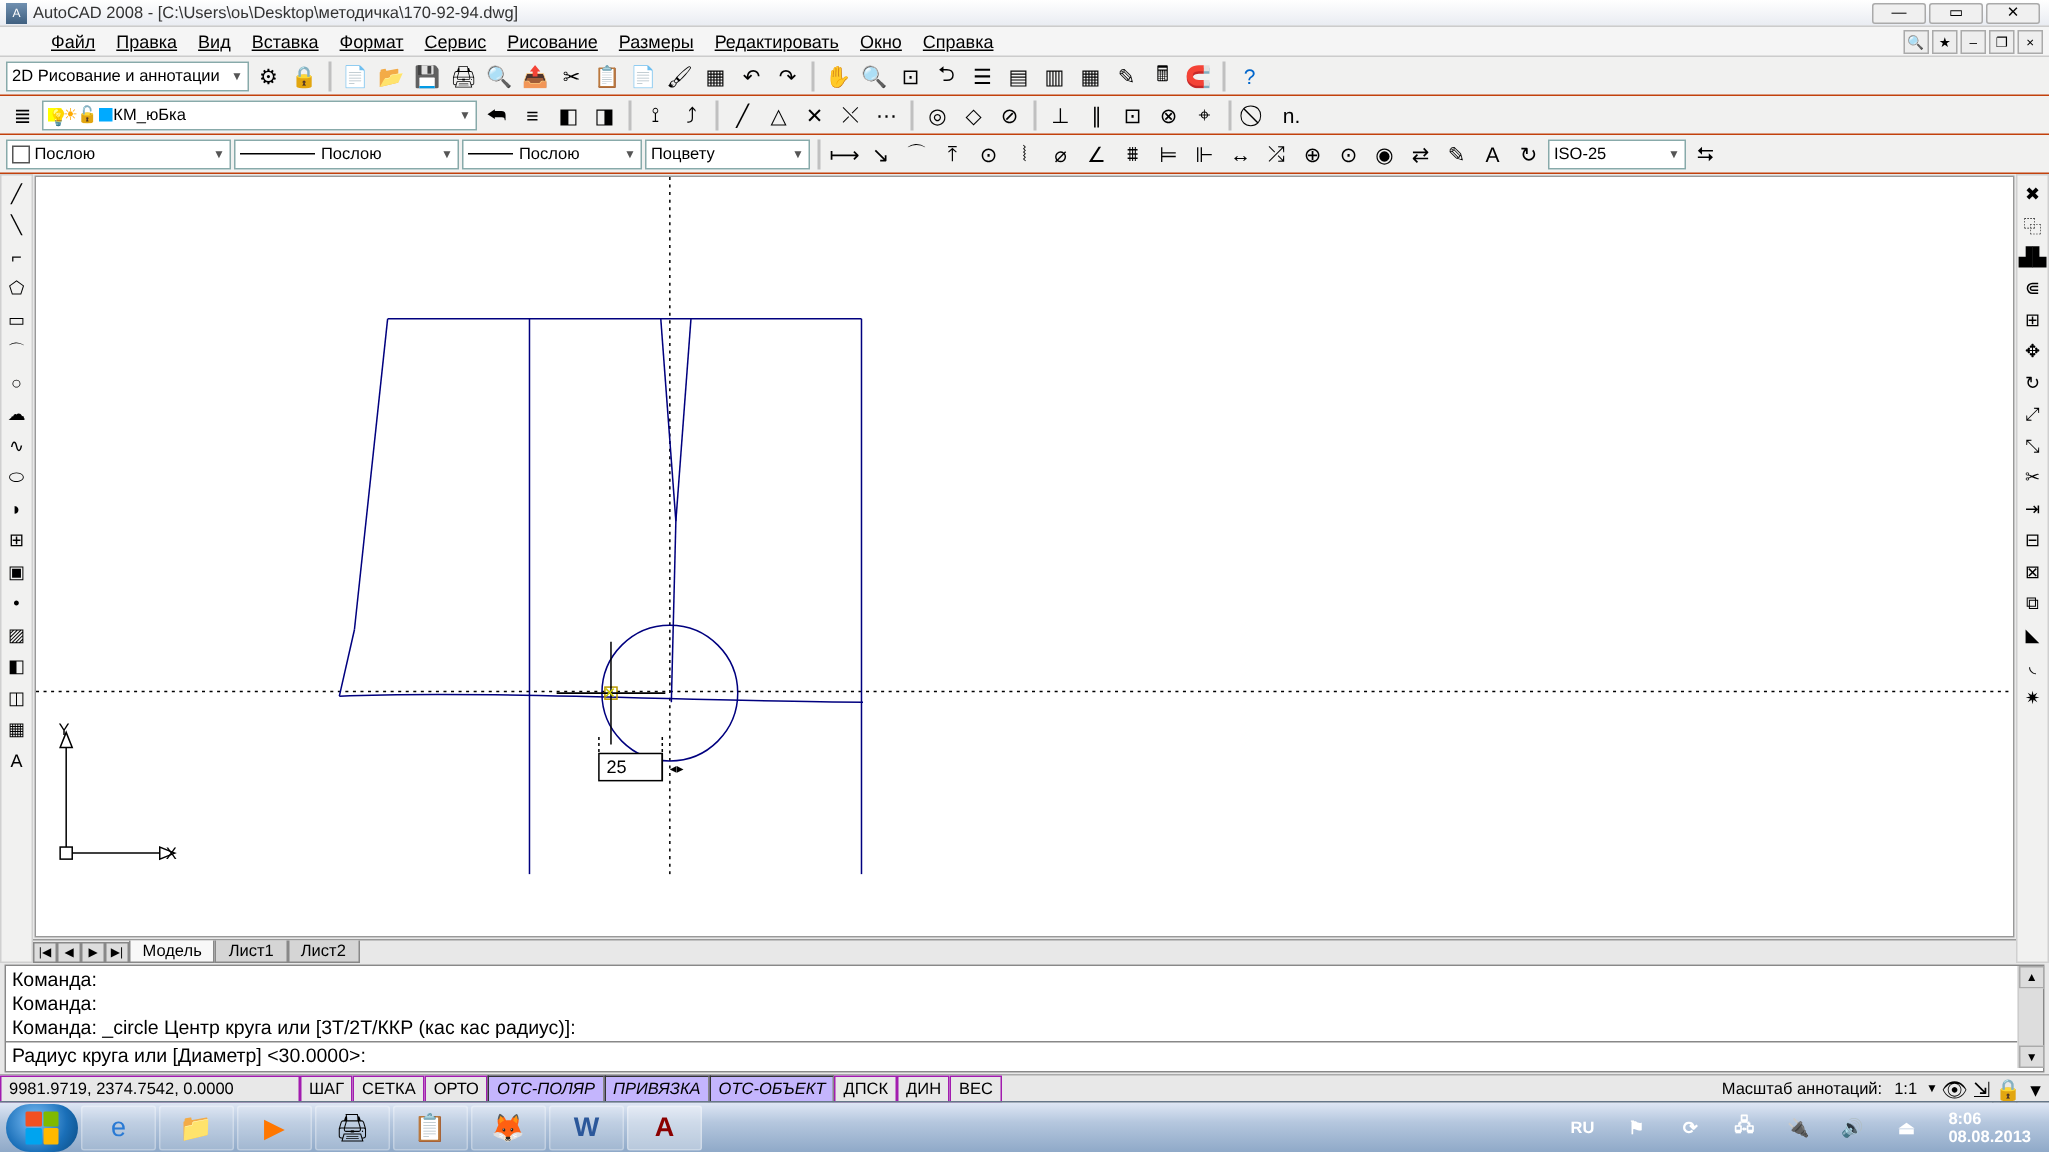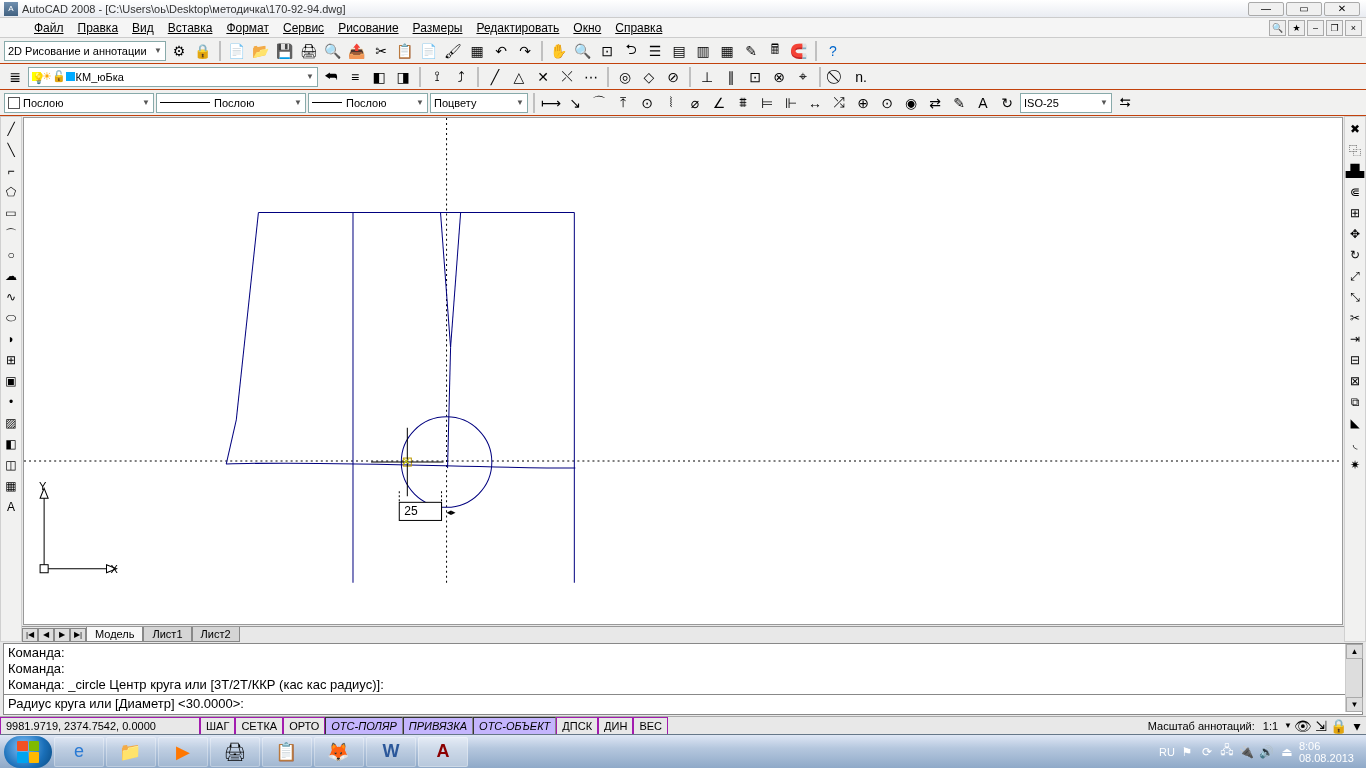--- a/index.html
+++ b/index.html
@@ -58,21 +58,21 @@
 .status-cell{height:18px;border:1px solid #a21caf;padding:0 5px;display:flex;align-items:center;background:#e8e8e8;}
 .status-cell.pressed{border:1px inset #888;background:#c4b5fd;font-style:italic;}
 .status-right{margin-left:auto;display:flex;align-items:center;}
 
 
 .taskbar{height:34px;background:linear-gradient(#dfe7f5,#b5c7de 40%,#8fa9c8);display:flex;align-items:center;padding:0 4px;gap:2px;border-top:1px solid #678;}
 .start-btn{width:48px;height:32px;border-radius:16px;background:radial-gradient(circle at 40% 35%,#7ec0f8,#1a6fb8 60%,#0a4a80);display:flex;align-items:center;justify-content:center;cursor:pointer;}
 .start-orb{width:22px;height:22px;display:grid;grid-template:1fr 1fr/1fr 1fr;gap:1px;}
 .start-orb span{border-radius:1px;}
 .task-btn{width:50px;height:30px;background:rgba(255,255,255,0.15);border:1px solid rgba(255,255,255,0.3);border-radius:2px;display:flex;align-items:center;justify-content:center;font-size:18px;cursor:pointer;}
-.tray{margin-left:auto;display:flex;align-items:center;gap:4px;color:#fff;font-size:11px;padding-right:8px;}
+.tray{margin-left:auto;display:flex;align-items:center;gap:20px;color:#fff;font-size:11px;padding-right:8px;font-weight:bold;}
 .tray-time{text-align:left;line-height:12px;}
 .tray-icon{width:16px;height:16px;display:flex;align-items:center;justify-content:center;font-size:12px;}
 
 svg { display:block; }
 .color-box{width:12px;height:12px;border:1px solid #555;display:inline-block;margin-right:3px;}
 </style>
 </head>
 <body>
 
 <div class="title-bar">
@@ -190,21 +190,21 @@
   <div class="dropdown" style="width:150px">
     <span style="width:50px;border-top:1px solid #000;display:inline-block;margin-right:4px"></span>
     <span>Послою</span>
       <span class="dropdown-arrow">▼</span>
   </div>
   <div class="dropdown" style="width:120px">
     <span style="width:30px;border-top:1px solid #000;display:inline-block;margin-right:4px"></span>
     <span>Послою</span>
       <span class="dropdown-arrow">▼</span>
   </div>
-  <div class="dropdown" style="width:98px">
+  <div class="dropdown" style="width:110px">
     <span>Поцвету</span>
       <span class="dropdown-arrow">▼</span>
   </div>
   <span class="tb-sep"></span>
   <span class="tb-icon">⟼</span>
   <span class="tb-icon">↘</span>
   <span class="tb-icon">⌒</span>
   <span class="tb-icon">⤒</span>
   <span class="tb-icon">⊙</span>
   <span class="tb-icon">⦚</span>

